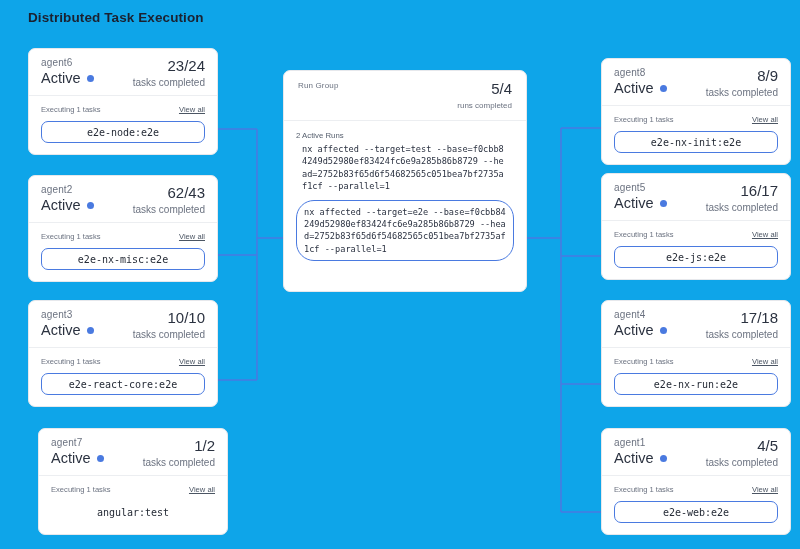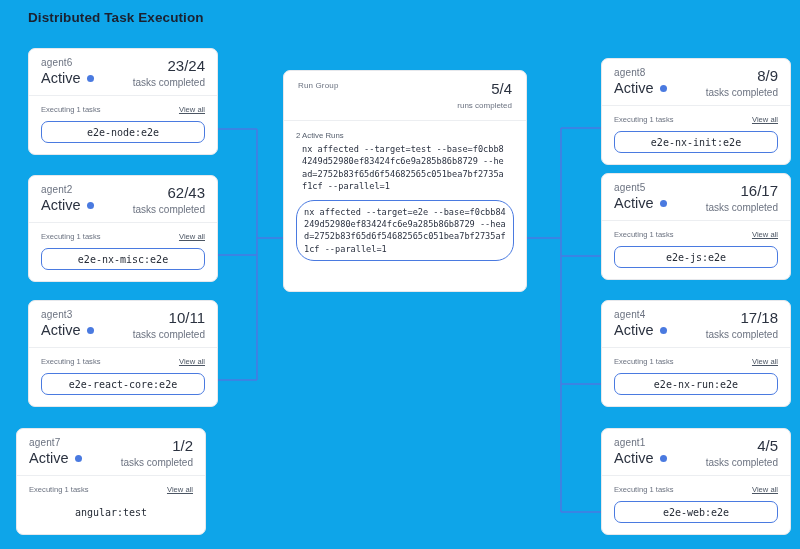--- a/index.html
+++ b/index.html
@@ -264,34 +264,34 @@
   </div>
 
   <div class="card" id="left-card-2" style="left:28px; top:300px; width:190px; height:107px;">
     <div class="card-head">
       <div class="agent-name">agent3</div>
       <div class="status-row">
         <span class="status-text">Active</span>
         <span class="status-dot"></span>
       </div>
       <div class="count-block">
-        <div class="count-value">10/11</div>
+        <div class="count-value">10/10</div>
         <div class="count-label">tasks completed</div>
       </div>
     </div>
     <div class="card-body">
       <div class="body-top">
         <span class="exec-text">Executing 1 tasks</span>
         <span class="view-all">View all</span>
       </div>
       <div class="task-pill">e2e-react-core:e2e</div>
     </div>
   </div>
 
-  <div class="card" id="left-card-3" style="left:16px; top:428px; width:190px; height:107px;">
+  <div class="card" id="left-card-3" style="left:38px; top:428px; width:190px; height:107px;">
     <div class="card-head">
       <div class="agent-name">agent7</div>
       <div class="status-row">
         <span class="status-text">Active</span>
         <span class="status-dot"></span>
       </div>
       <div class="count-block">
         <div class="count-value">1/2</div>
         <div class="count-label">tasks completed</div>
       </div>

